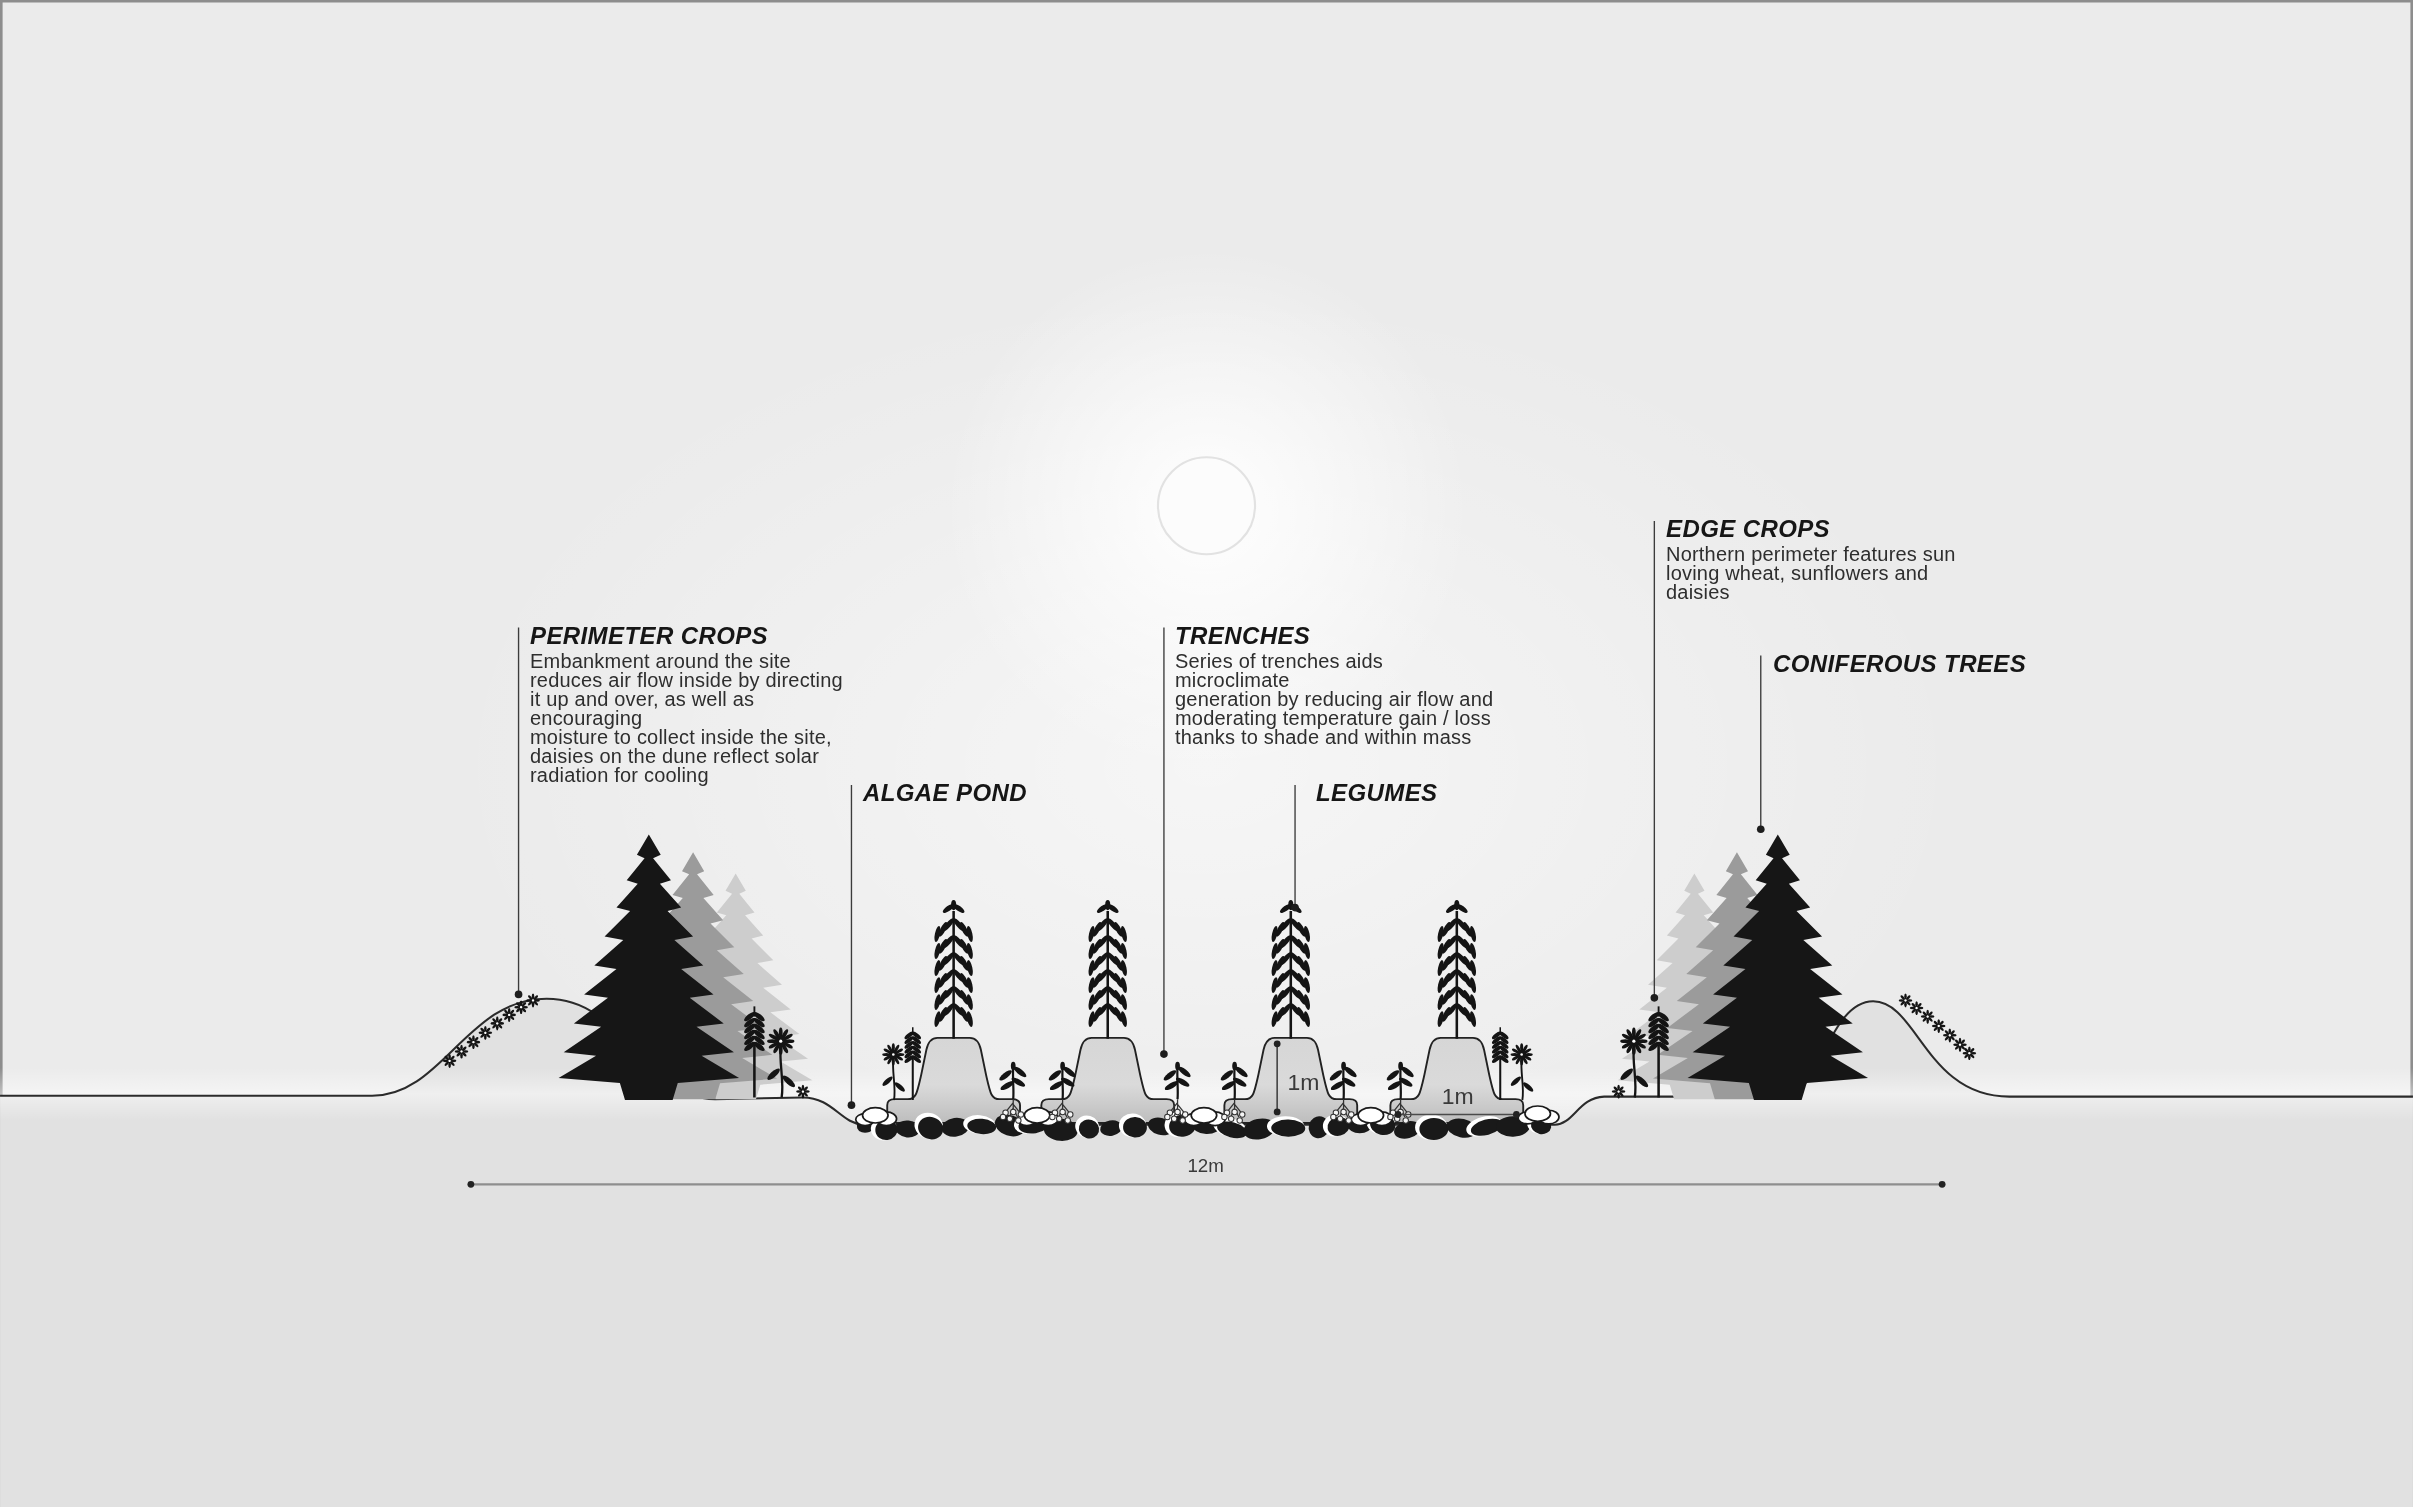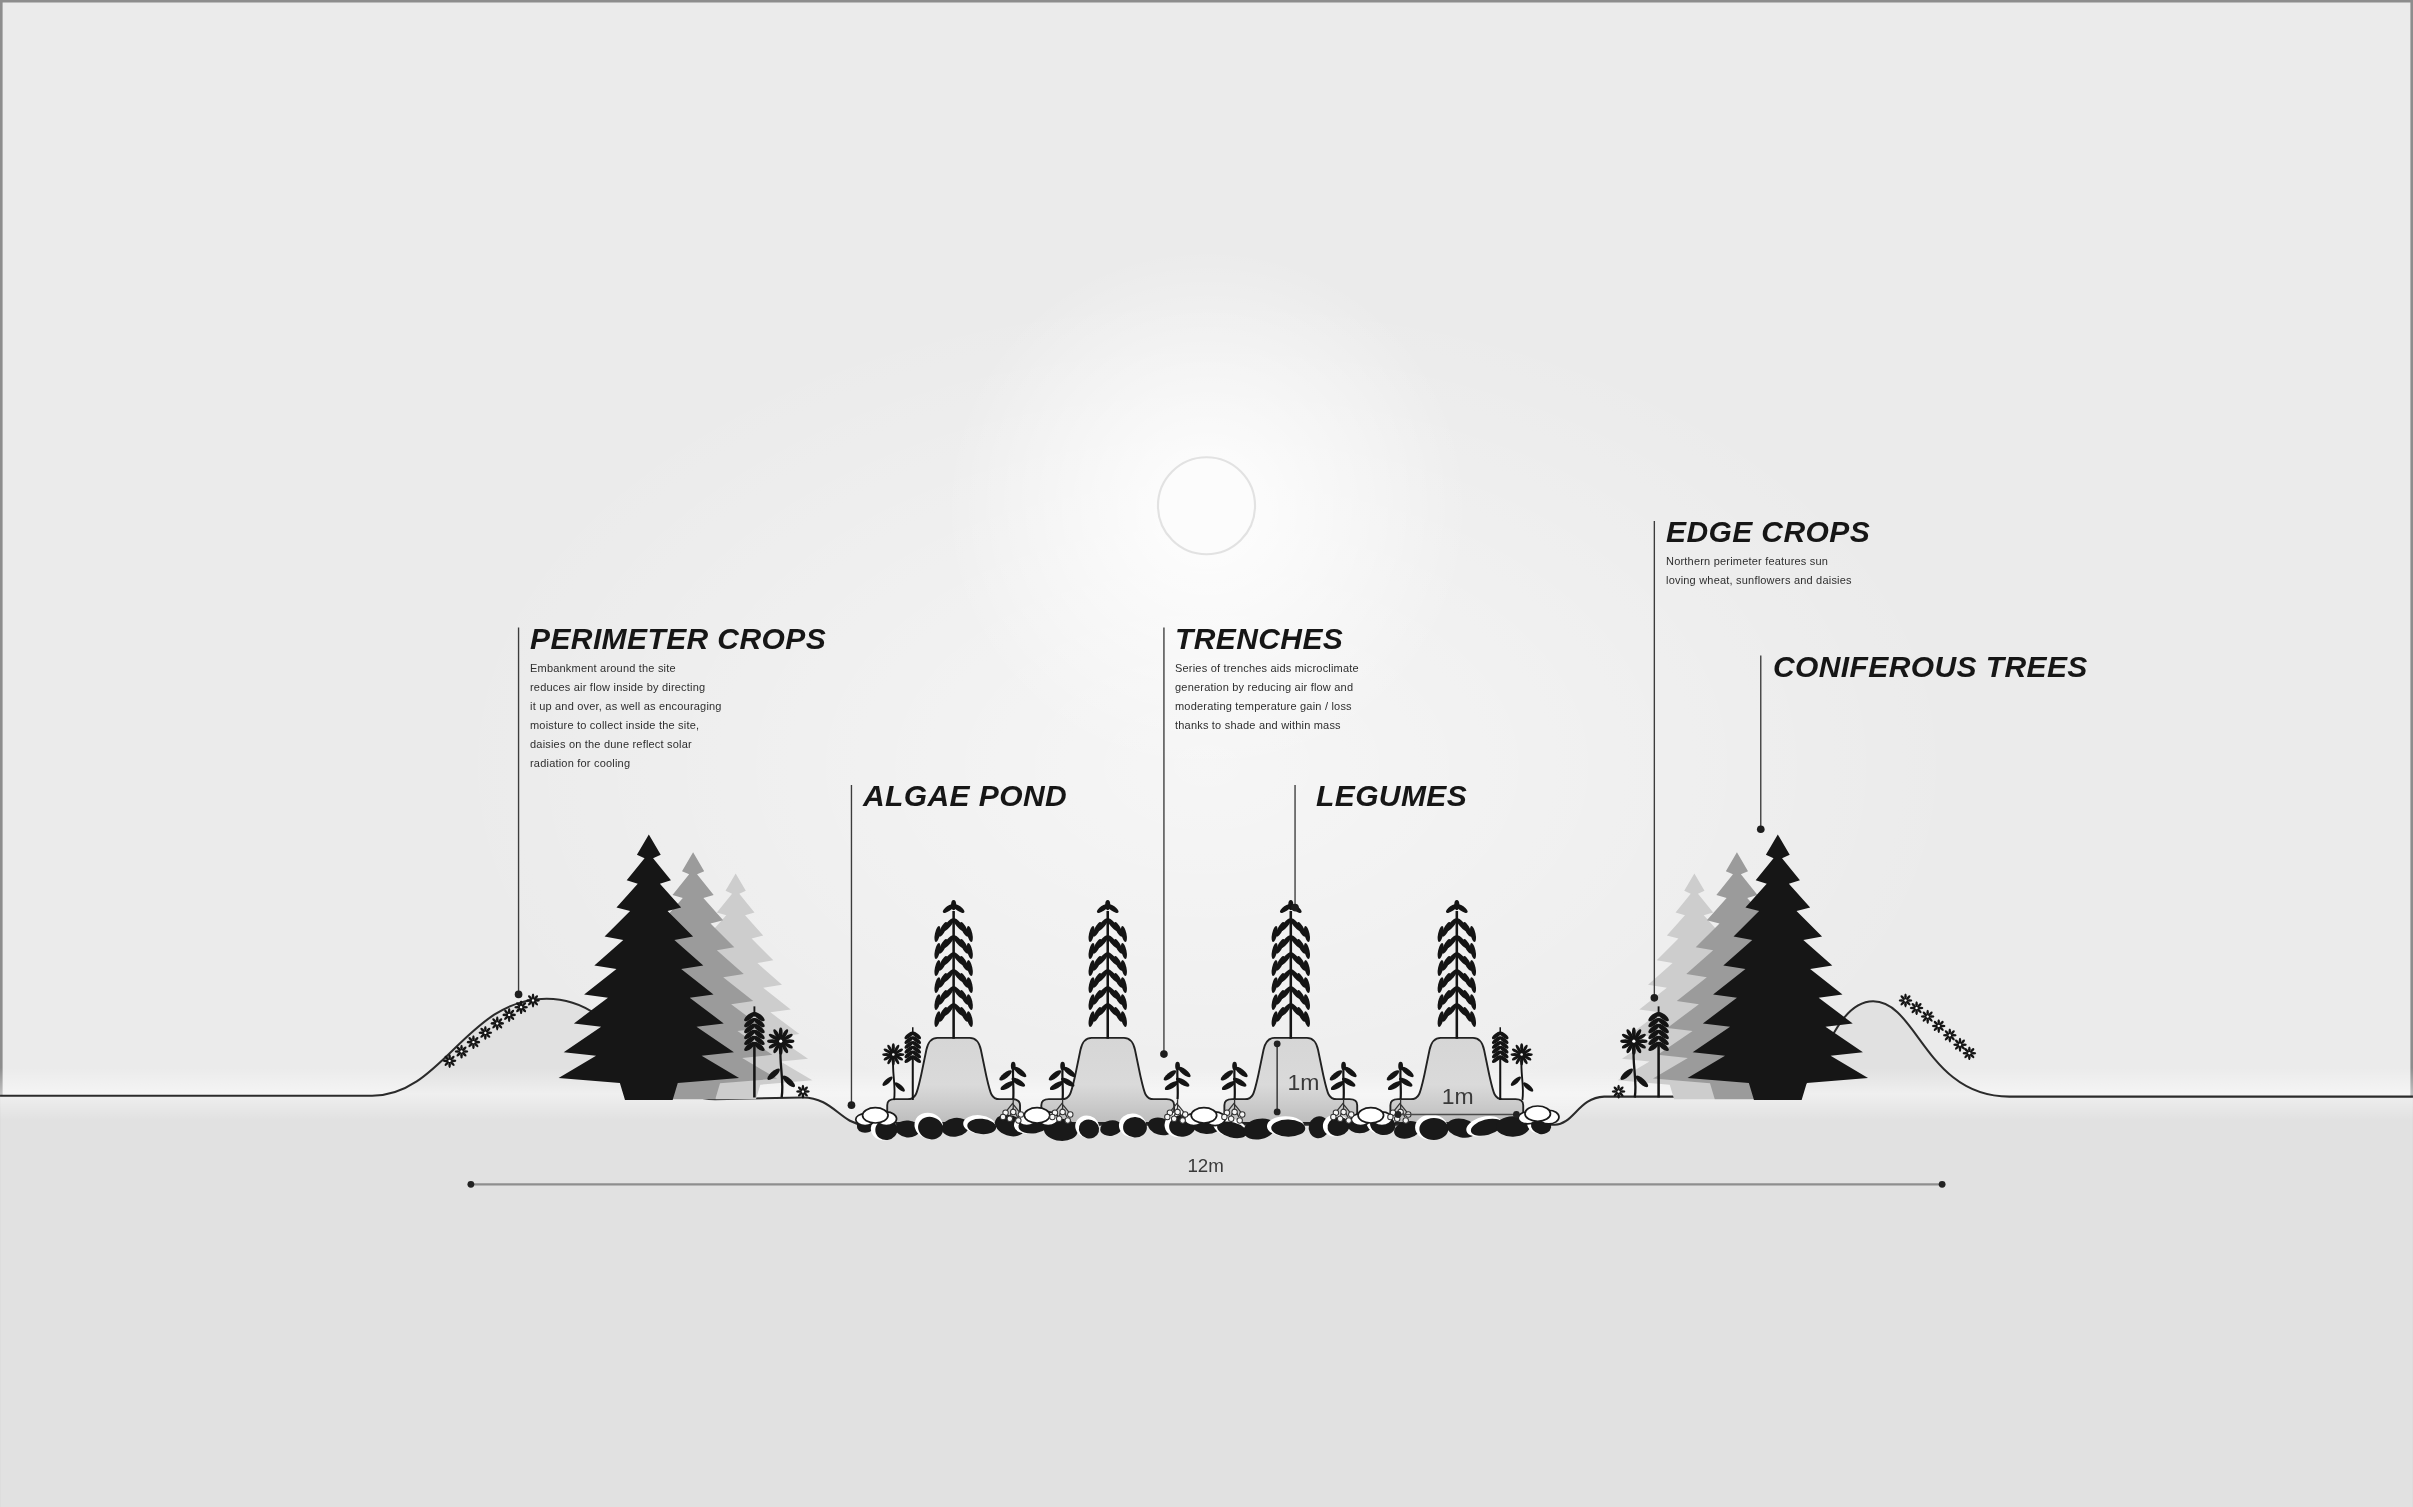--- a/index.html
+++ b/index.html
@@ -8,25 +8,25 @@
     background:
       radial-gradient(circle 366px at 1207px 511px, rgba(255,255,255,.96), rgba(255,255,255,0) 72%),
       radial-gradient(ellipse 979px 613px at 1207px 766px, rgba(255,255,255,.55), rgba(255,255,255,0) 78%),
       #ebebeb;
     box-shadow: inset 0 0 0 2.6px #8d8d8d;
     font-family:"Liberation Sans", sans-serif;
   }
   #scene{position:absolute;left:0;top:0;}
   .label{position:absolute;color:#1b1b1b;}
   .label h3{
-    margin:0 0 4.3px 0;font-style:italic;font-weight:700;font-size:30px;
+    margin:0 0 4.3px 0;font-style:italic;font-weight:700;font-size:24px;
     letter-spacing:0.4px;line-height:1.05;color:#161616;
   }
   .label p{
-    margin:0;font-size:11px;line-height:19px;letter-spacing:0.2px;
+    margin:0;font-size:20px;line-height:19px;letter-spacing:0.2px;
     color:#2e2e2e;white-space:pre-line;
   }
   .dim-text{font-family:"Liberation Sans",sans-serif;fill:#3a3a3a;}
 </style>
 </head>
 <body>
 
 <div id="stage">
 
   <svg id="scene" width="2413" height="1507" viewBox="0 0 2834 1770">

